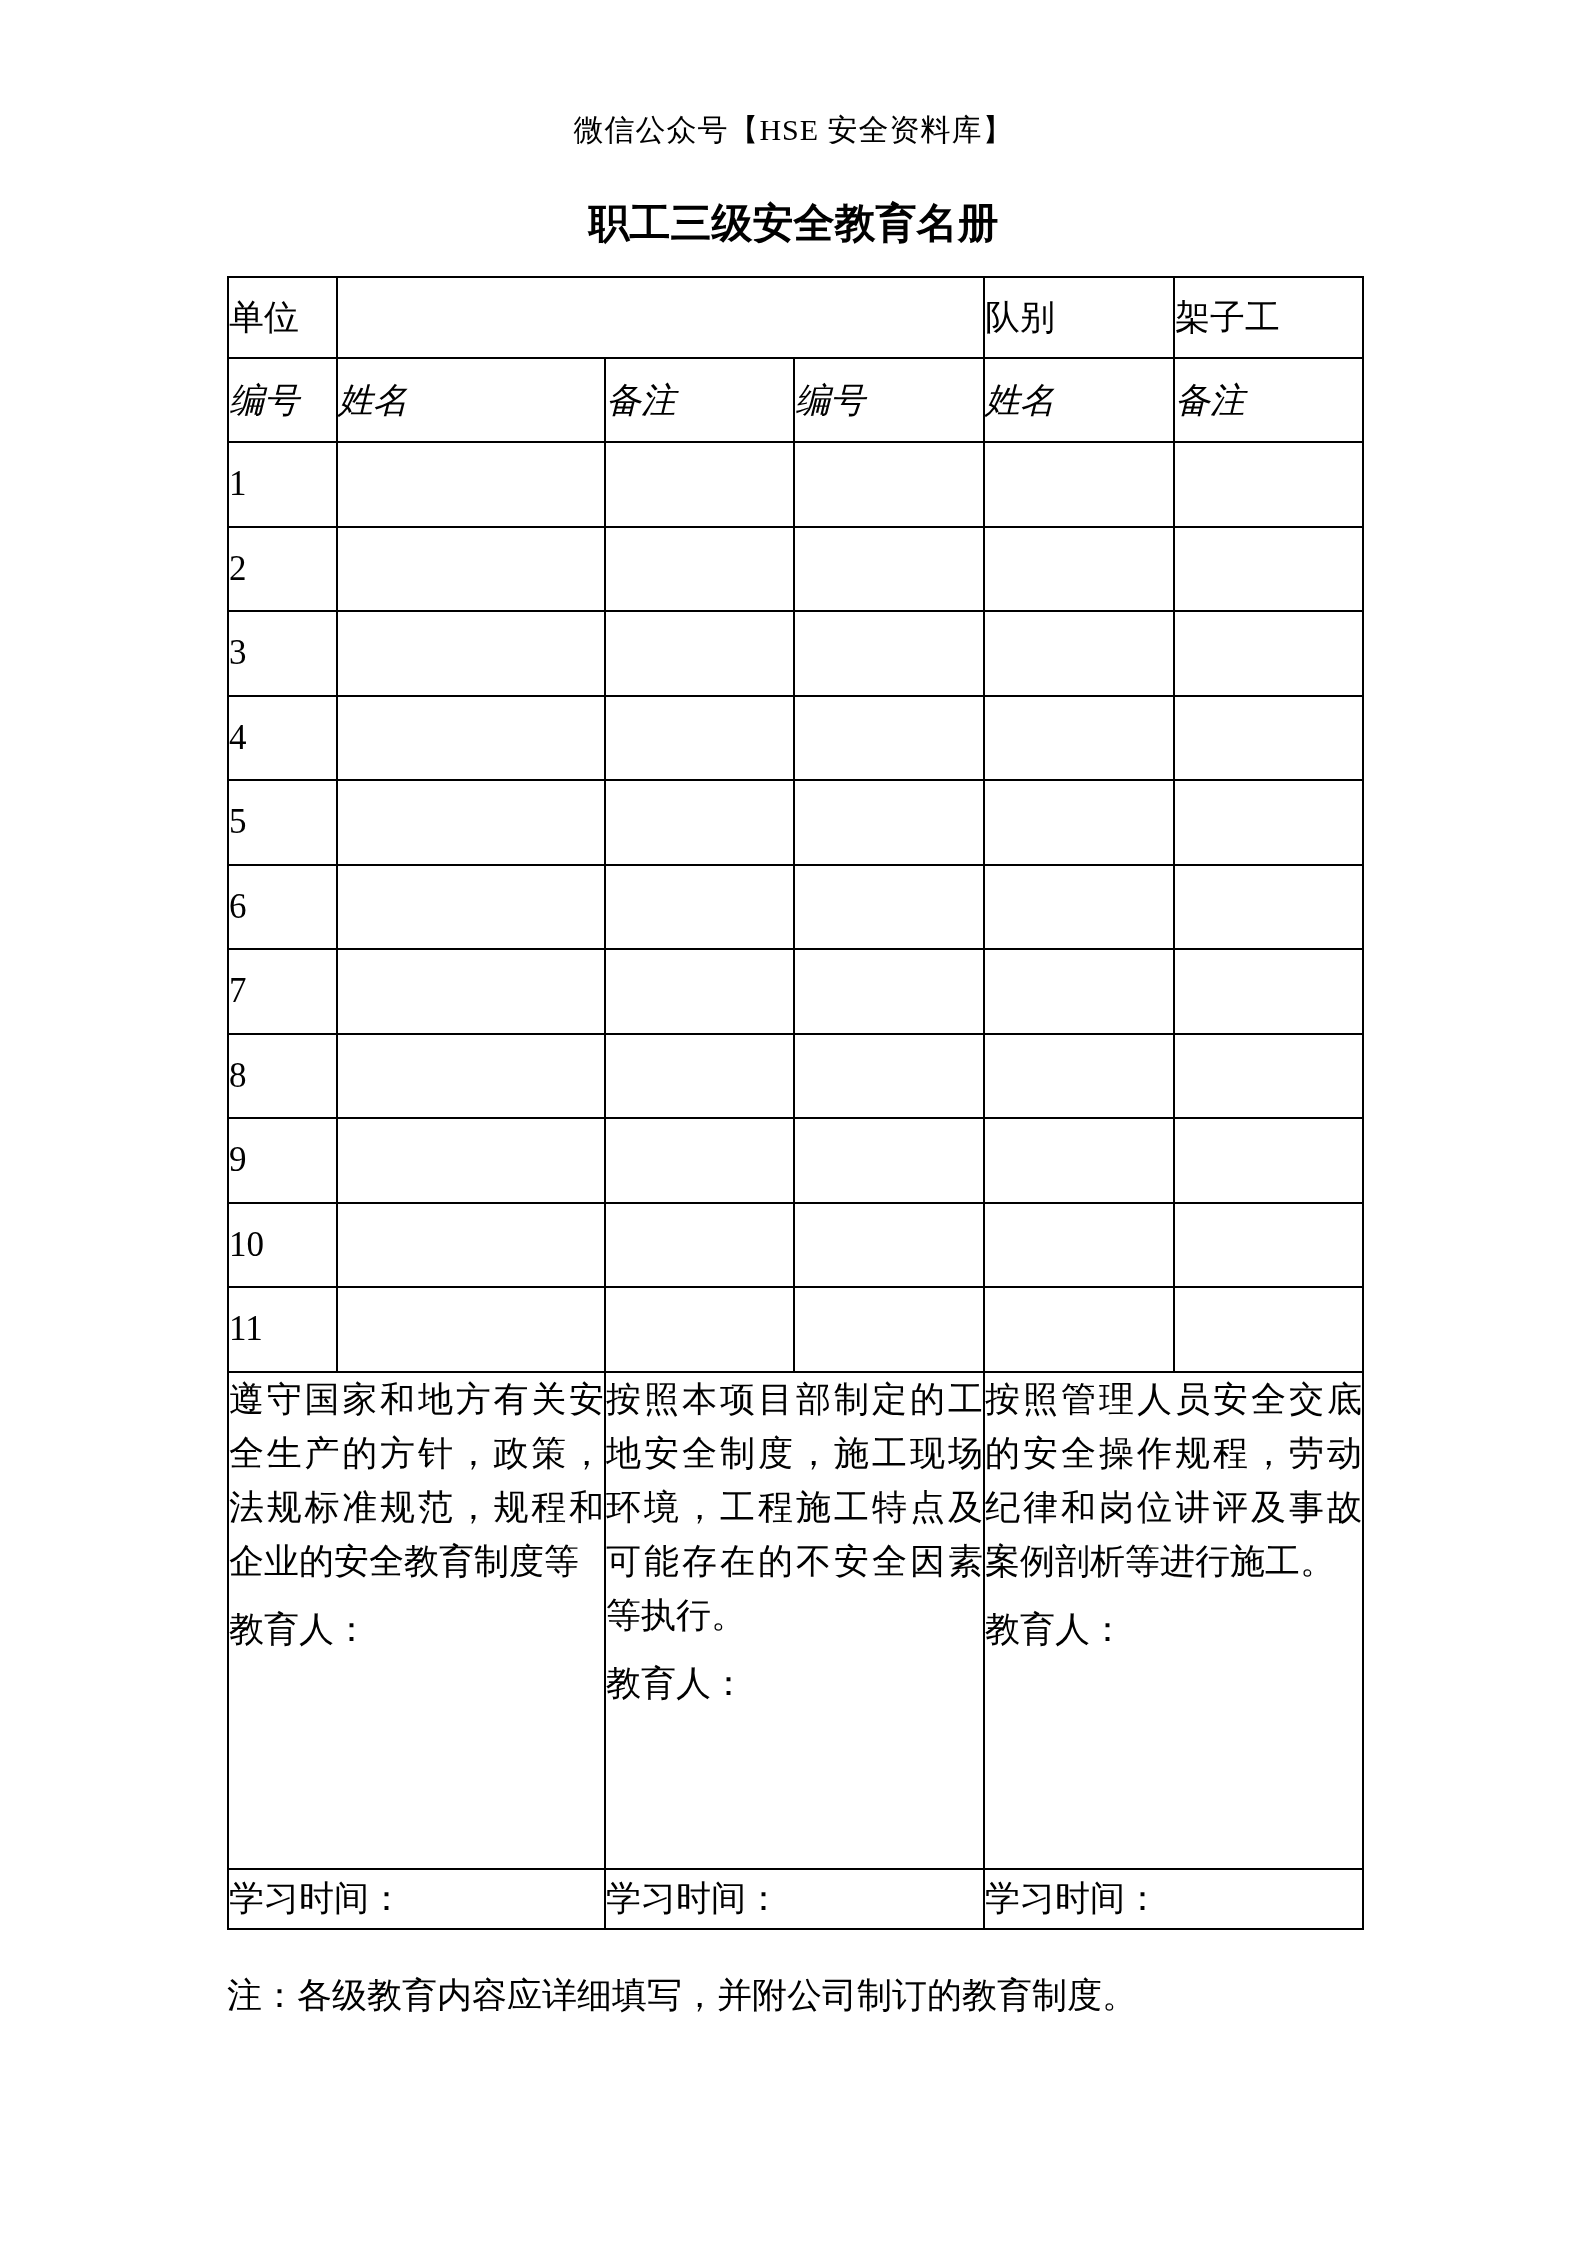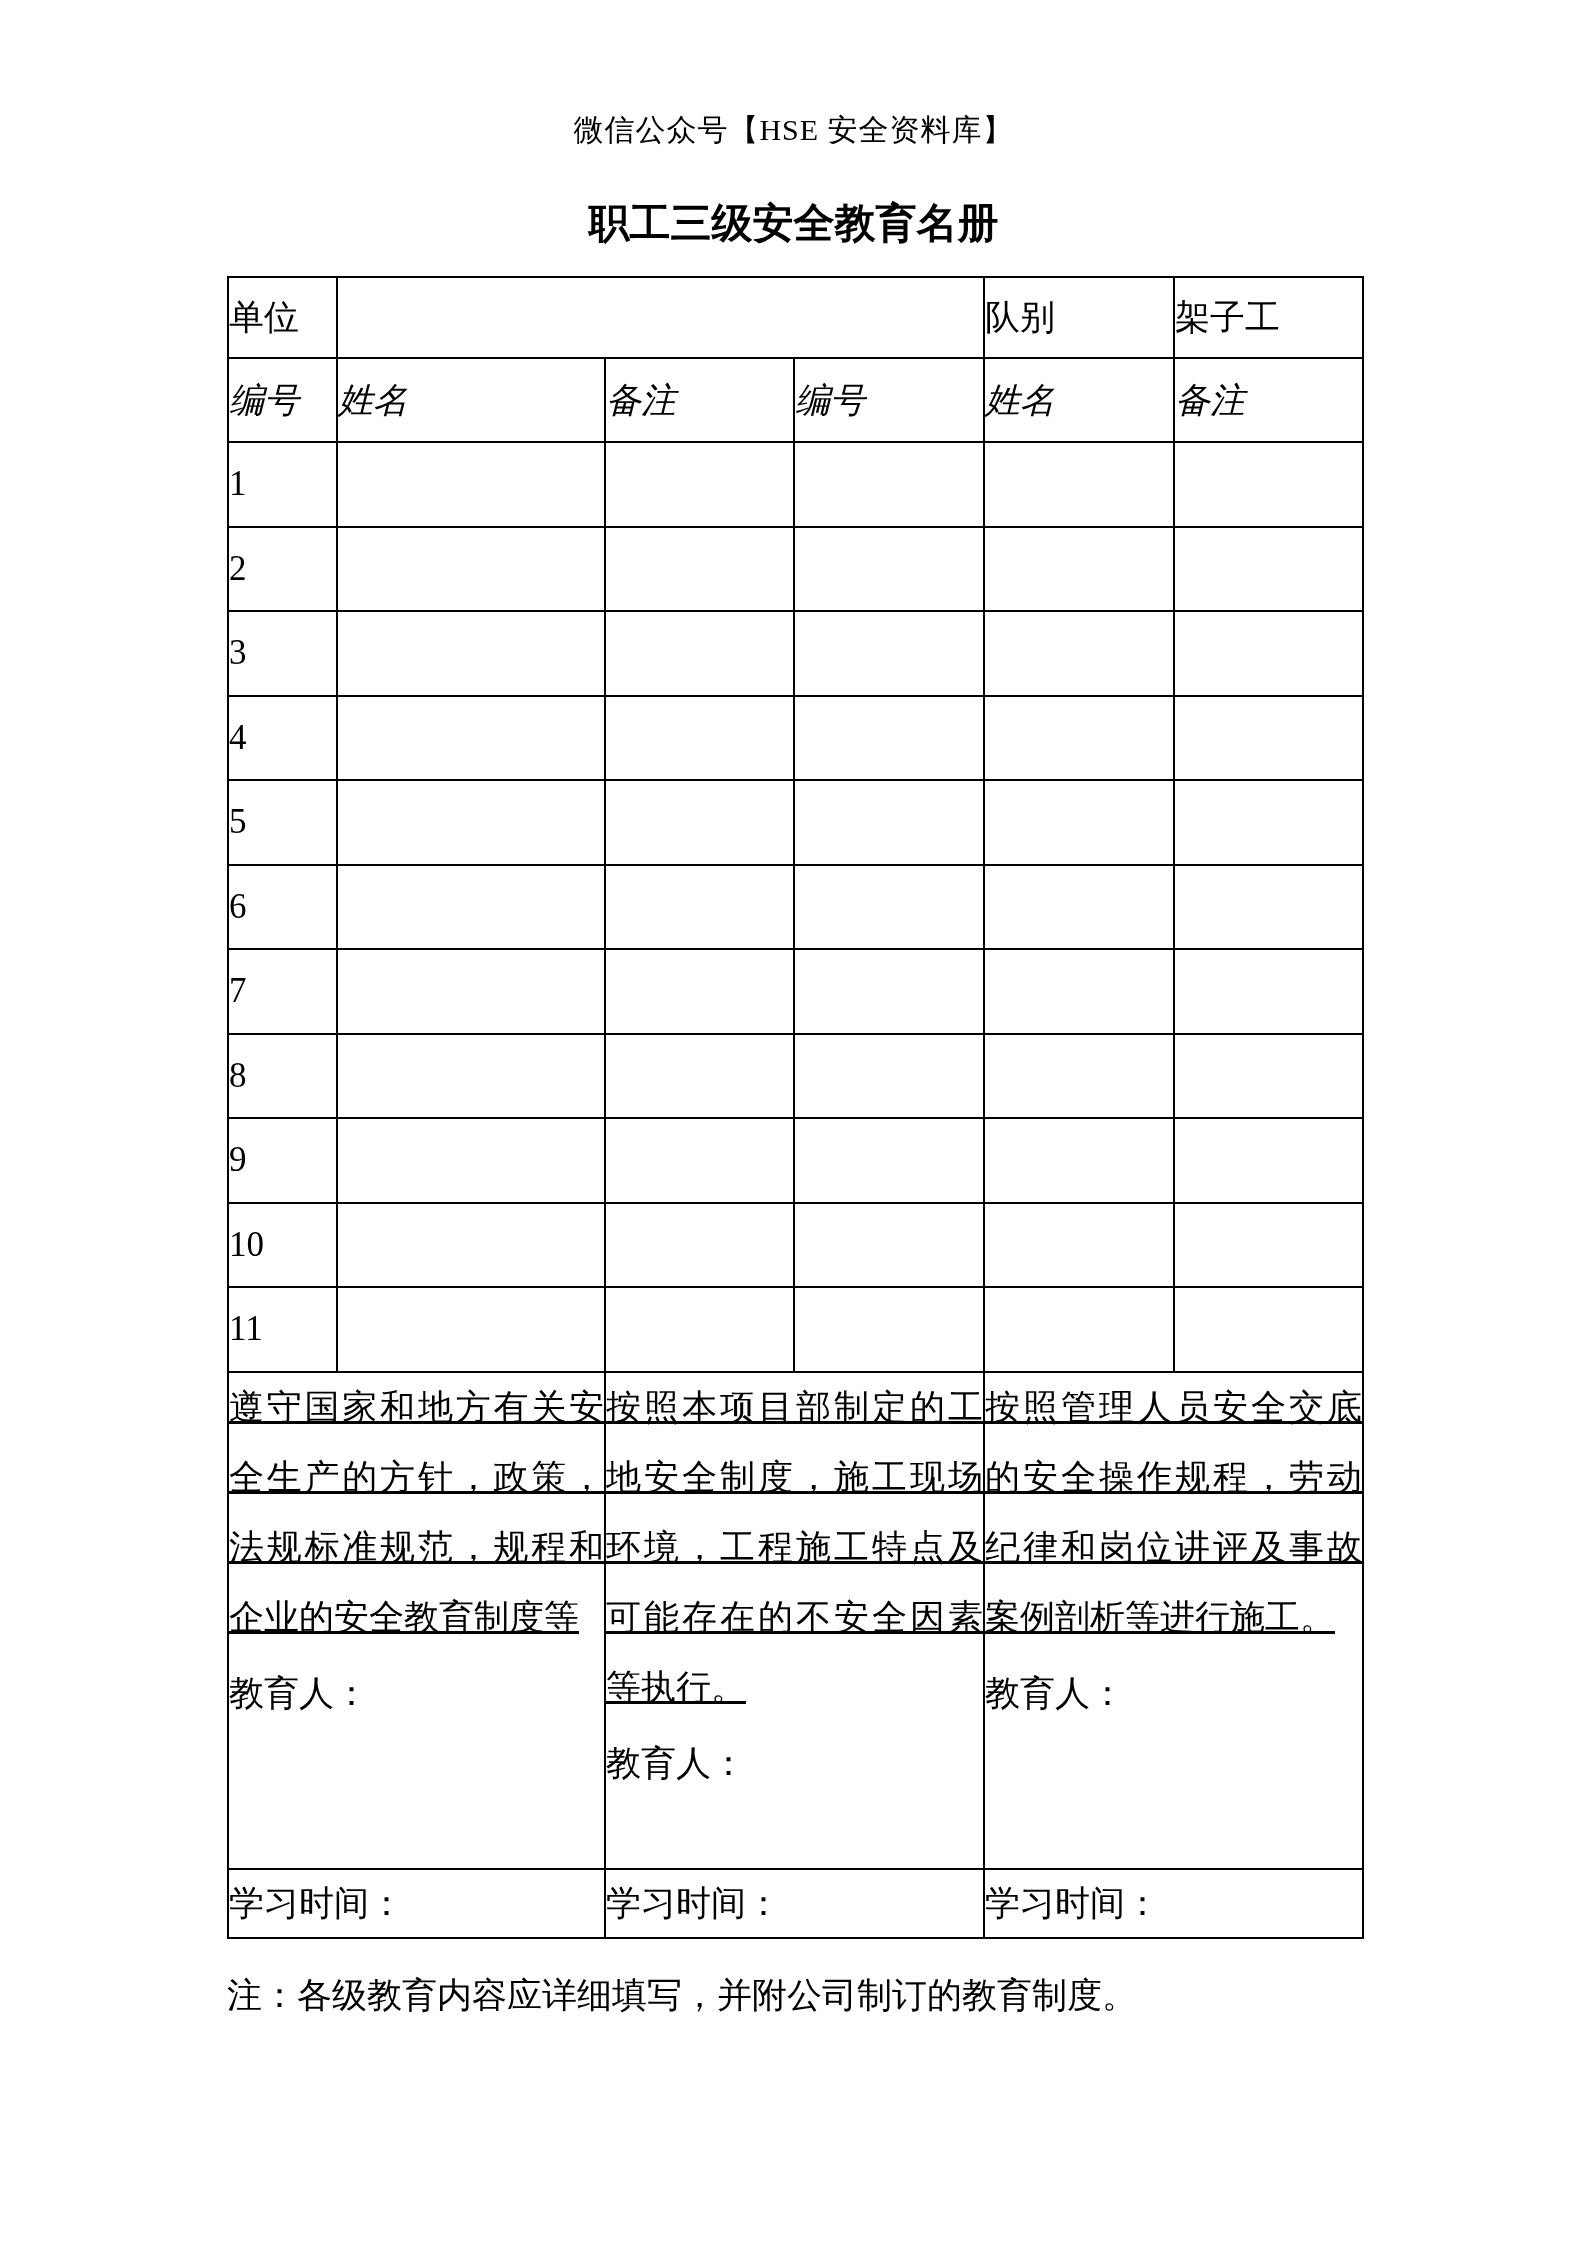--- a/index.html
+++ b/index.html
@@ -48,29 +48,28 @@
     overflow: hidden;
   }
   td.c {
     text-align: left;
     vertical-align: middle;
   }
   tr.r-unit  { height: 81px; }
   tr.r-head  { height: 84px; font-style: italic; }
   tr.r-data  { height: 84.5px; }
   tr.r-edu   { height: 497px; }
-  tr.r-study { height: 69px; }
+  tr.r-study { height: 60px; }
   td.edu-cell {
     vertical-align: top;
     padding: 0 14px;
   }
   .edu-text {
     text-align: justify;
-    line-height: 70px;
-    text-decoration: underline;
+    line-height: 54px;
   }
   .edu-person {
     line-height: 82px;
     text-align: left;
   }
   td.study-cell {
     vertical-align: middle;
     padding-left: 12px;
     text-align: left;
   }

